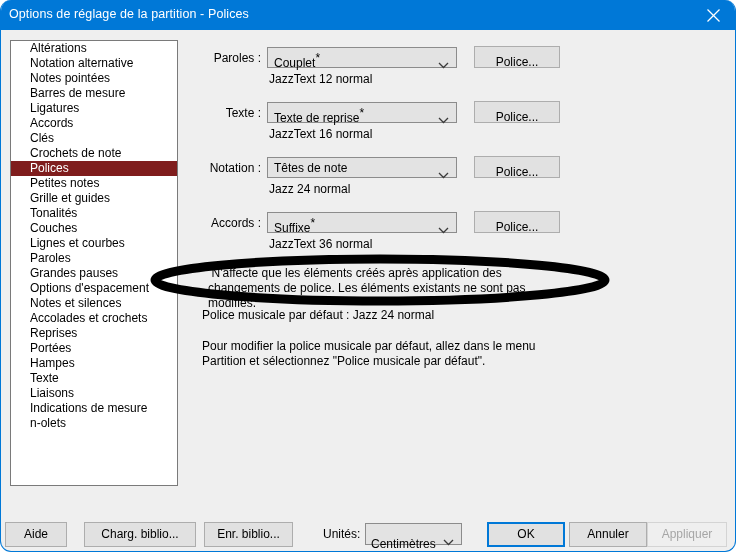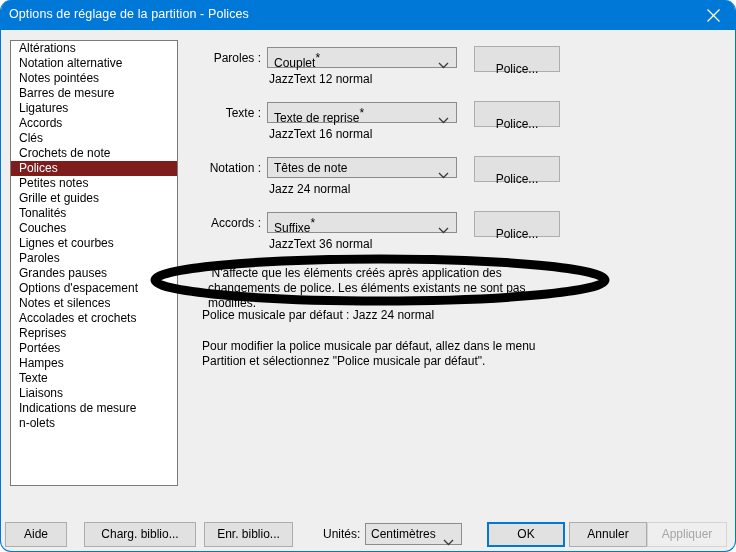--- a/index.html
+++ b/index.html
@@ -60,21 +60,21 @@
     background: #ffffff;
     border: 1px solid #7a7a7a;
     overflow: hidden;
     box-sizing: border-box;
   }
   .list-item {
     height: 15px;
     line-height: 15px;
     font-size: 12px;
     color: #000000;
-    padding-left: 8px;
+    padding-left: 19px;
     white-space: nowrap;
     cursor: default;
   }
   .list-item.selected {
     background: #7f1d1d;
     color: #ffffff;
   }
 
   
   .row-label {
@@ -121,21 +121,21 @@
     left: 473px;
     width: 86px;
     height: 22px;
     background: #e1e1e1;
     border: 1px solid #adadad;
     box-sizing: border-box;
     font-size: 12px;
     color: #000000;
     font-family: "Liberation Sans", sans-serif;
     cursor: default;
-    padding: 12px;
+    padding: 5px;
     line-height: 20px;
   }
 
   
   #footnote {
     position: absolute;
     left: 207px;
     top: 262px;
     width: 360px;
     font-size: 12px;
@@ -211,21 +211,21 @@
     width: 97px;
     height: 22px;
     background: #e3e3e3;
     border: 1px solid #8c8c8c;
     box-sizing: border-box;
     cursor: default;
   }
   #units-combo .combo-value {
     position: absolute;
     left: 5px;
-    top: 3px;
+    top: 13px;
     font-size: 12px;
     white-space: nowrap;
   }
   #units-combo .chev { position: absolute; right: 7px; top: 8px; }
   .sup { font-size: 9px; vertical-align: super; }
 </style>
 </head>
 <body>
 
 <div id="window">

